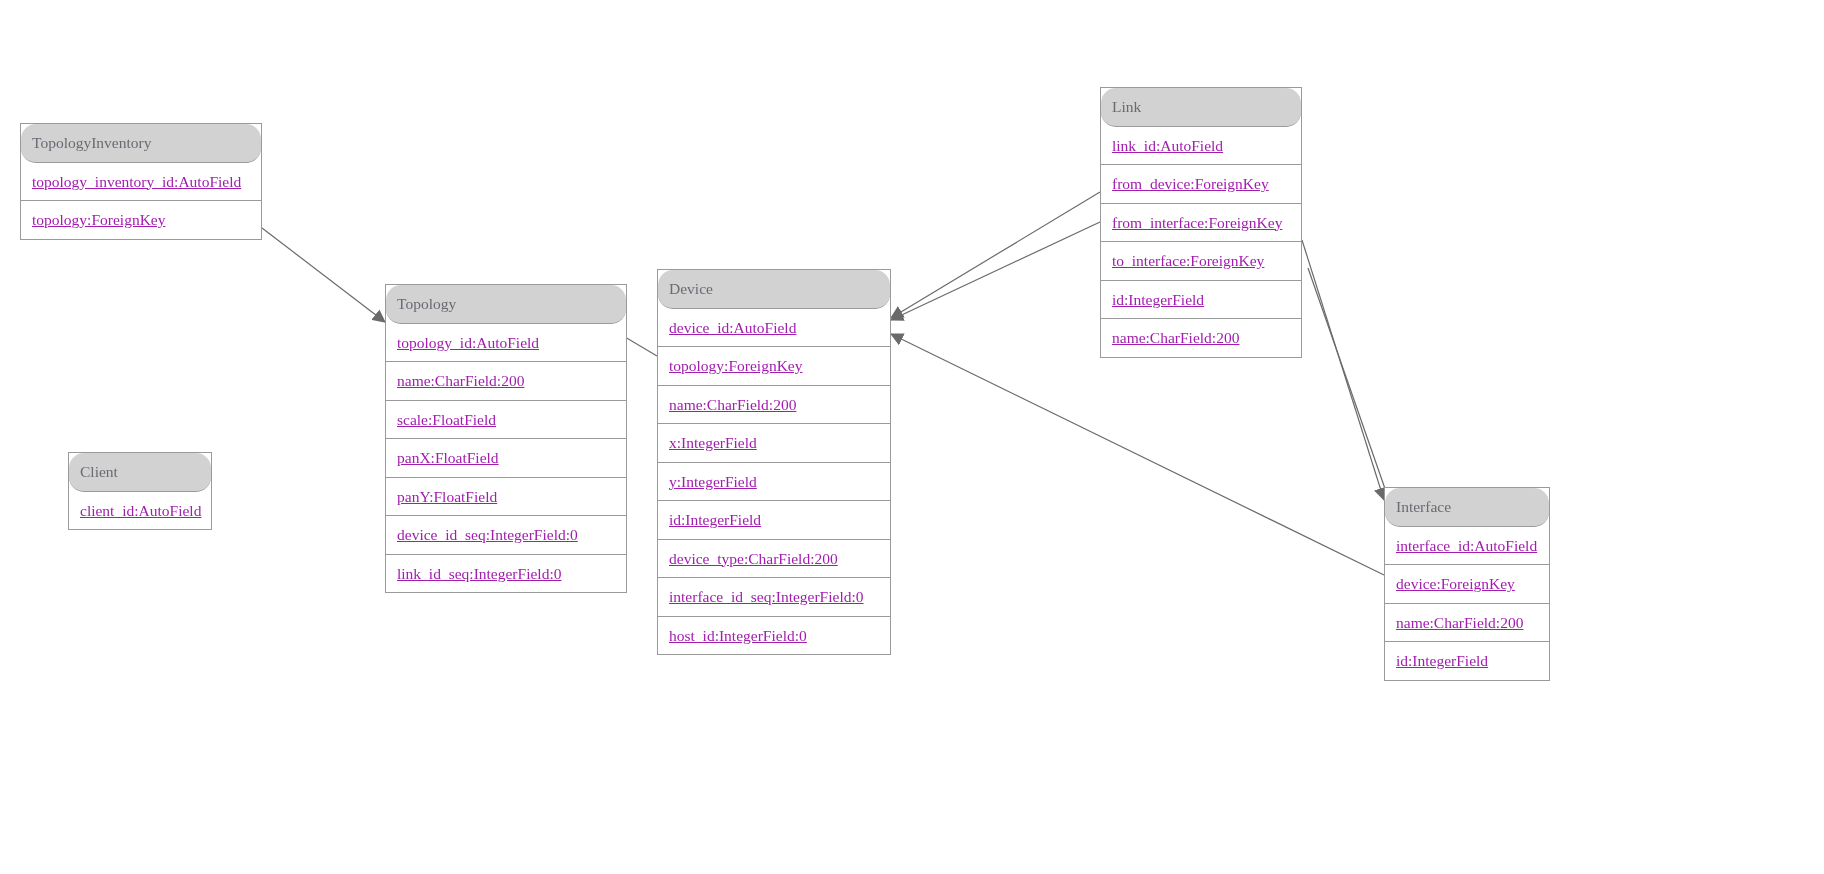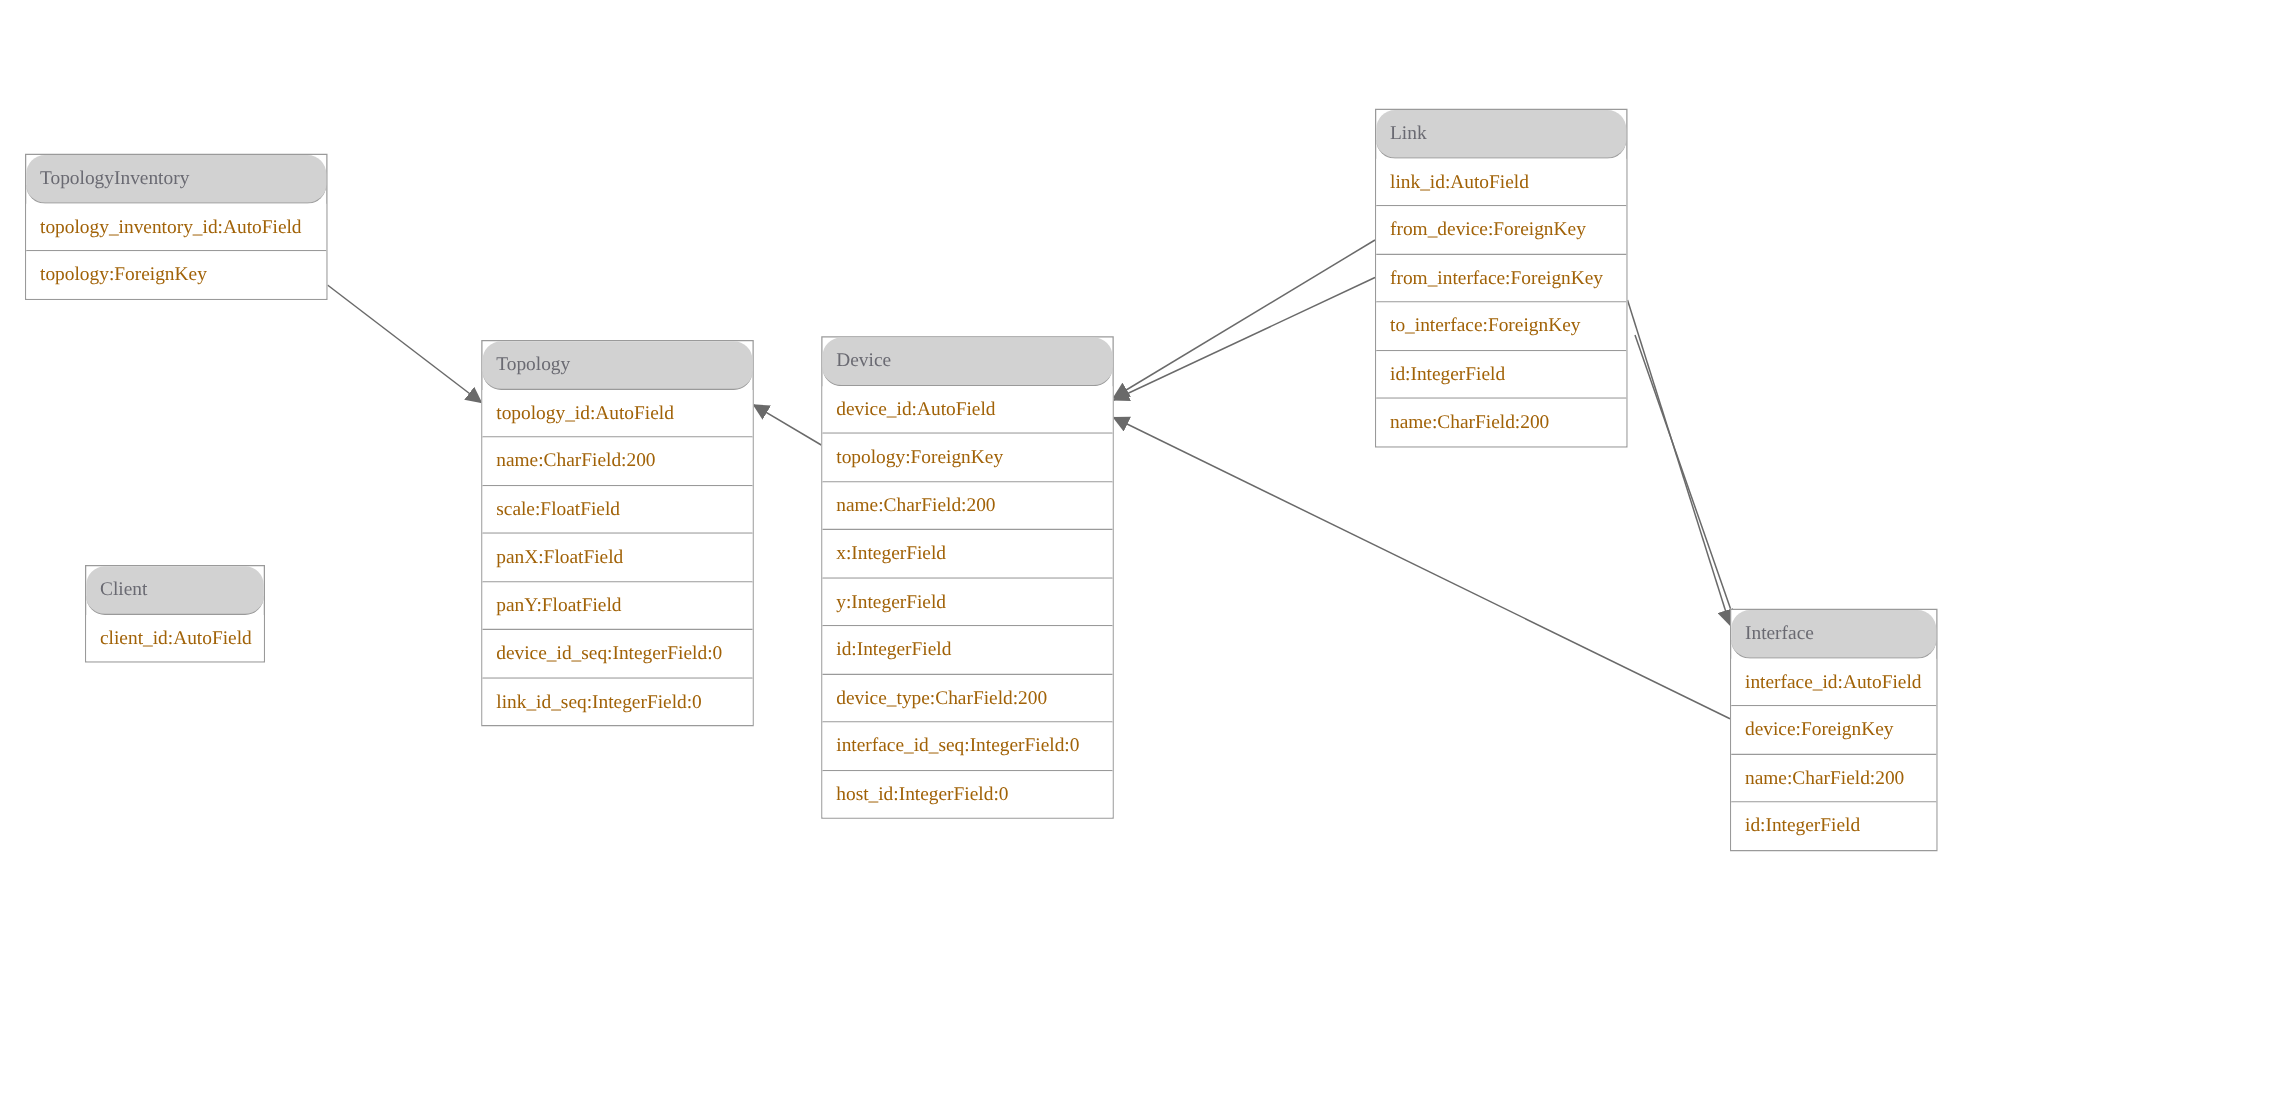--- a/index.html
+++ b/index.html
@@ -41,27 +41,28 @@
     font-size: 15.5px;
     line-height: 1;
     padding: 11px 0 11px 11px;
     white-space: nowrap;
     overflow: hidden;
     border-radius: 15px;
   }
   .entity-field {
     box-sizing: border-box;
     border-bottom: 1px solid #9a9a9a;
-    color: #a16207;
+    color: #a21caf;
     font-size: 15.5px;
     line-height: 1;
     padding: 11px 0 11px 11px;
     white-space: nowrap;
     overflow: hidden;
     background: #ffffff;
+    text-decoration: underline;
   }
   .entity-field:last-child {
     border-bottom: none;
   }
 </style>
 </head>
 <body>
 
 <div id="canvas">
 
@@ -81,21 +82,21 @@
         <line x1="1308" y1="268" x2="1390" y2="503" marker-end="url(#arrow-head)"></line>
       </g>
   </svg>
 
   <div id="entities-layer">
       <div class="entity" style="left: 20px; top: 123px; width: 242px;">
         <div class="entity-header">TopologyInventory</div>
         <div class="entity-field">topology_inventory_id:AutoField</div>
         <div class="entity-field">topology:ForeignKey</div>
       </div>
-      <div class="entity" style="left: 385px; top: 272px; width: 218px;">
+      <div class="entity" style="left: 385px; top: 284px; width: 242px;">
         <div class="entity-header">Topology</div>
         <div class="entity-field">topology_id:AutoField</div>
         <div class="entity-field">name:CharField:200</div>
         <div class="entity-field">scale:FloatField</div>
         <div class="entity-field">panX:FloatField</div>
         <div class="entity-field">panY:FloatField</div>
         <div class="entity-field">device_id_seq:IntegerField:0</div>
         <div class="entity-field">link_id_seq:IntegerField:0</div>
       </div>
       <div class="entity" style="left: 68px; top: 452px; width: 144px;">

